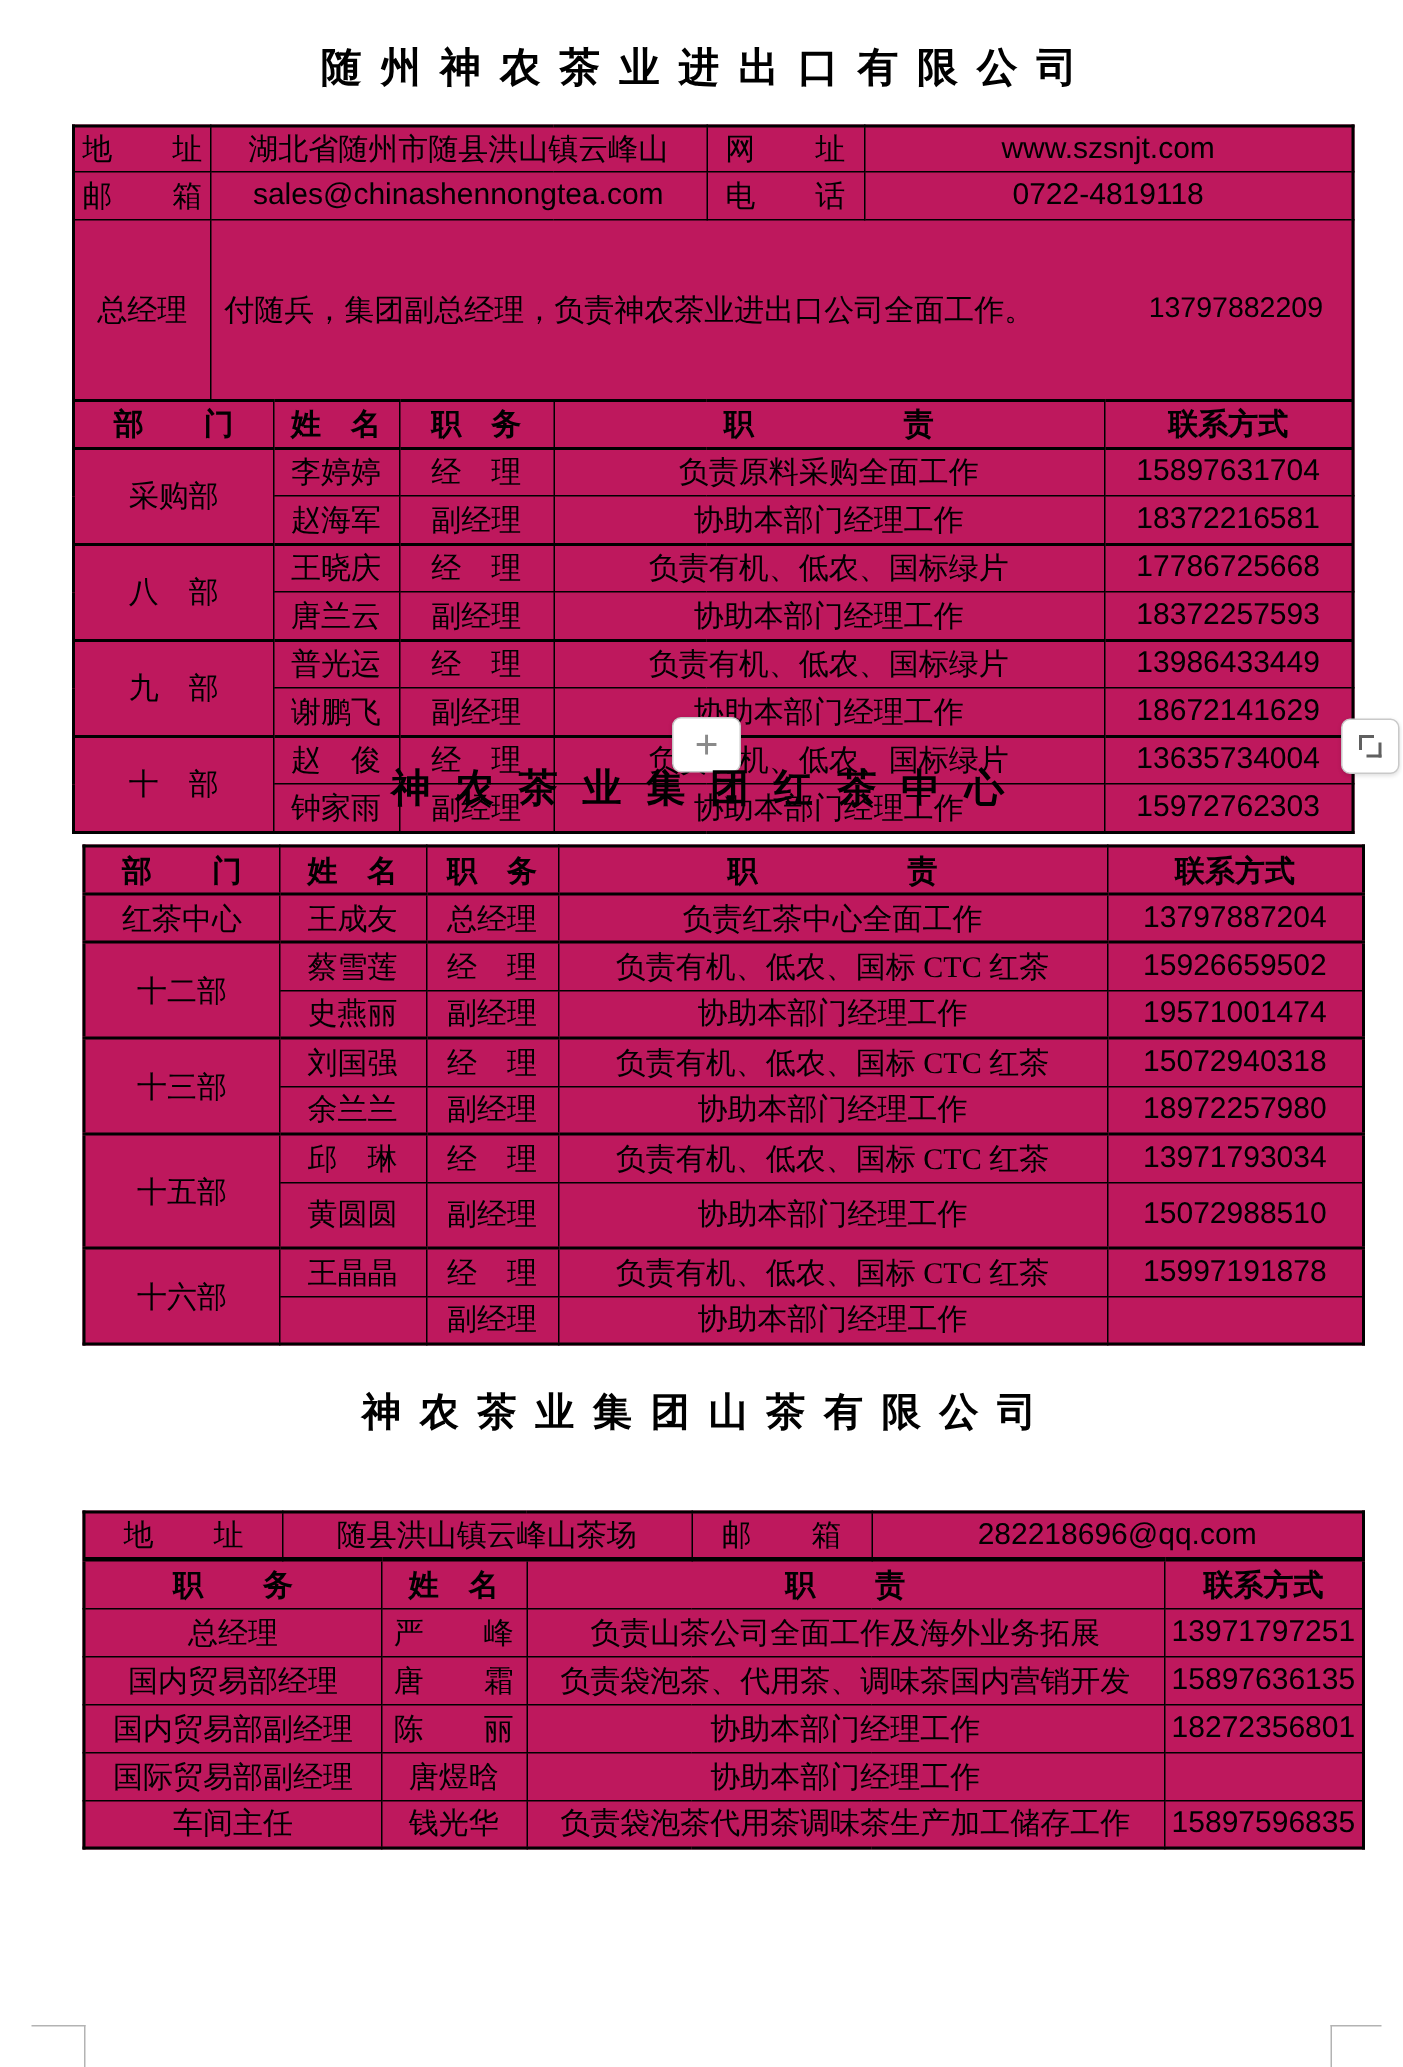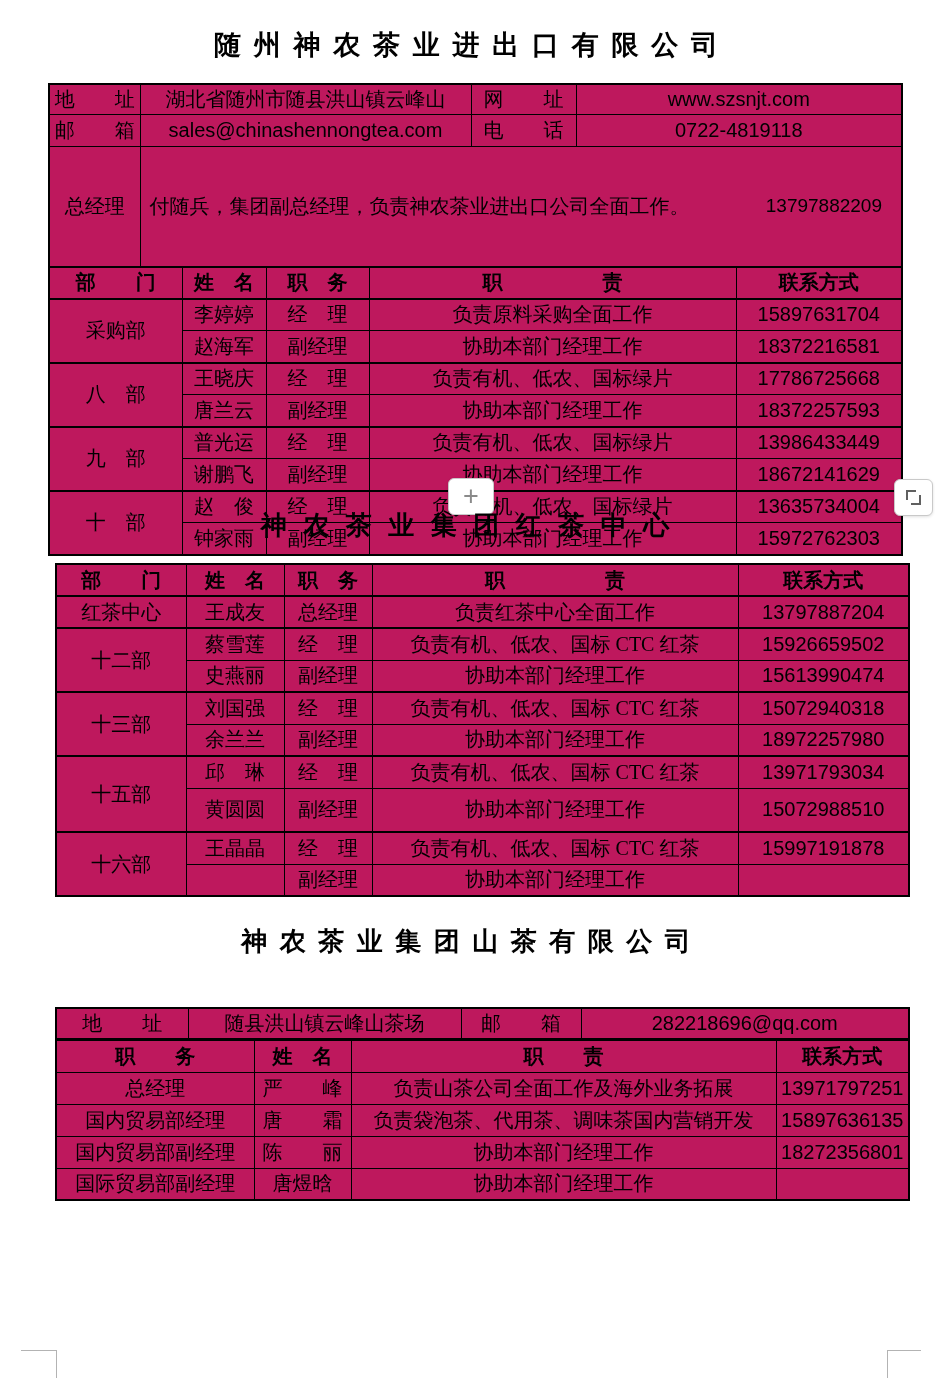--- a/index.html
+++ b/index.html
@@ -184,21 +184,21 @@
       <td rowspan="2">十二部</td>
       <td>蔡雪莲</td>
       <td>经　理</td>
       <td class="duty">负责有机、低农、国标 CTC 红茶</td>
       <td class="lat">15926659502</td>
     </tr>
     <tr style="height:32px">
       <td>史燕丽</td>
       <td>副经理</td>
       <td class="duty">协助本部门经理工作</td>
-      <td class="lat">15613990474</td>
+      <td class="lat">19571001474</td>
     </tr>
     <tr class="g" style="height:32px">
       <td rowspan="2">十三部</td>
       <td>刘国强</td>
       <td>经　理</td>
       <td class="duty">负责有机、低农、国标 CTC 红茶</td>
       <td class="lat">15072940318</td>
     </tr>
     <tr style="height:32px">
       <td>余兰兰</td>
@@ -277,19 +277,25 @@
       <td>陈　　丽</td>
       <td colspan="3" class="duty">协助本部门经理工作</td>
       <td class="lat">18272356801</td>
     </tr>
     <tr style="height:32px">
       <td colspan="2">国际贸易部副经理</td>
       <td>唐煜晗</td>
       <td colspan="3" class="duty">协助本部门经理工作</td>
       <td class="lat"></td>
     </tr>
+    <tr style="height:32px">
+      <td colspan="2">车间主任</td>
+      <td>钱光华</td>
+      <td colspan="3" class="duty">负责袋泡茶代用茶调味茶生产加工储存工作</td>
+      <td class="lat">15897596835</td>
+    </tr>
   </tbody>
     </table>
 
   <div class="corner-mark corner-left"></div>
   <div class="corner-mark corner-right"></div>
 
 </div>
 
 </body></html>

